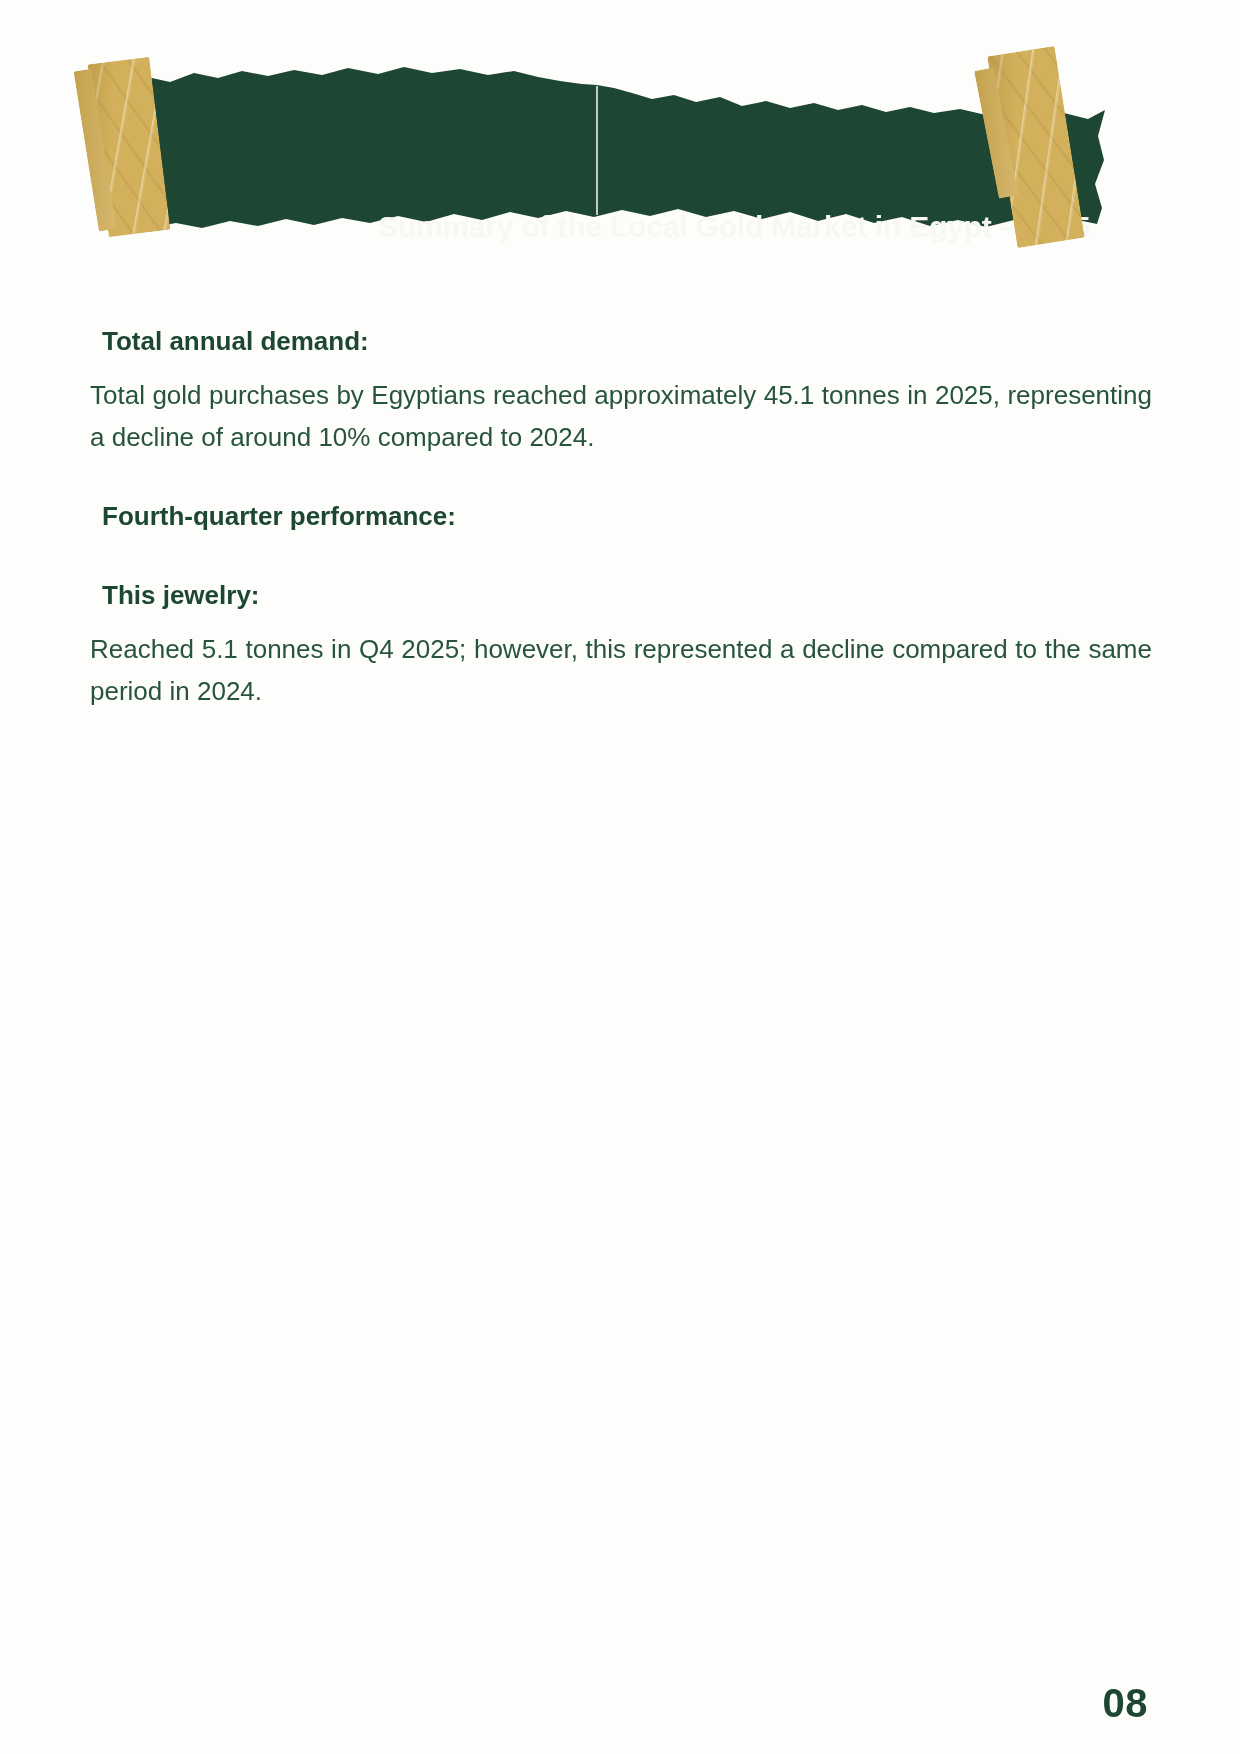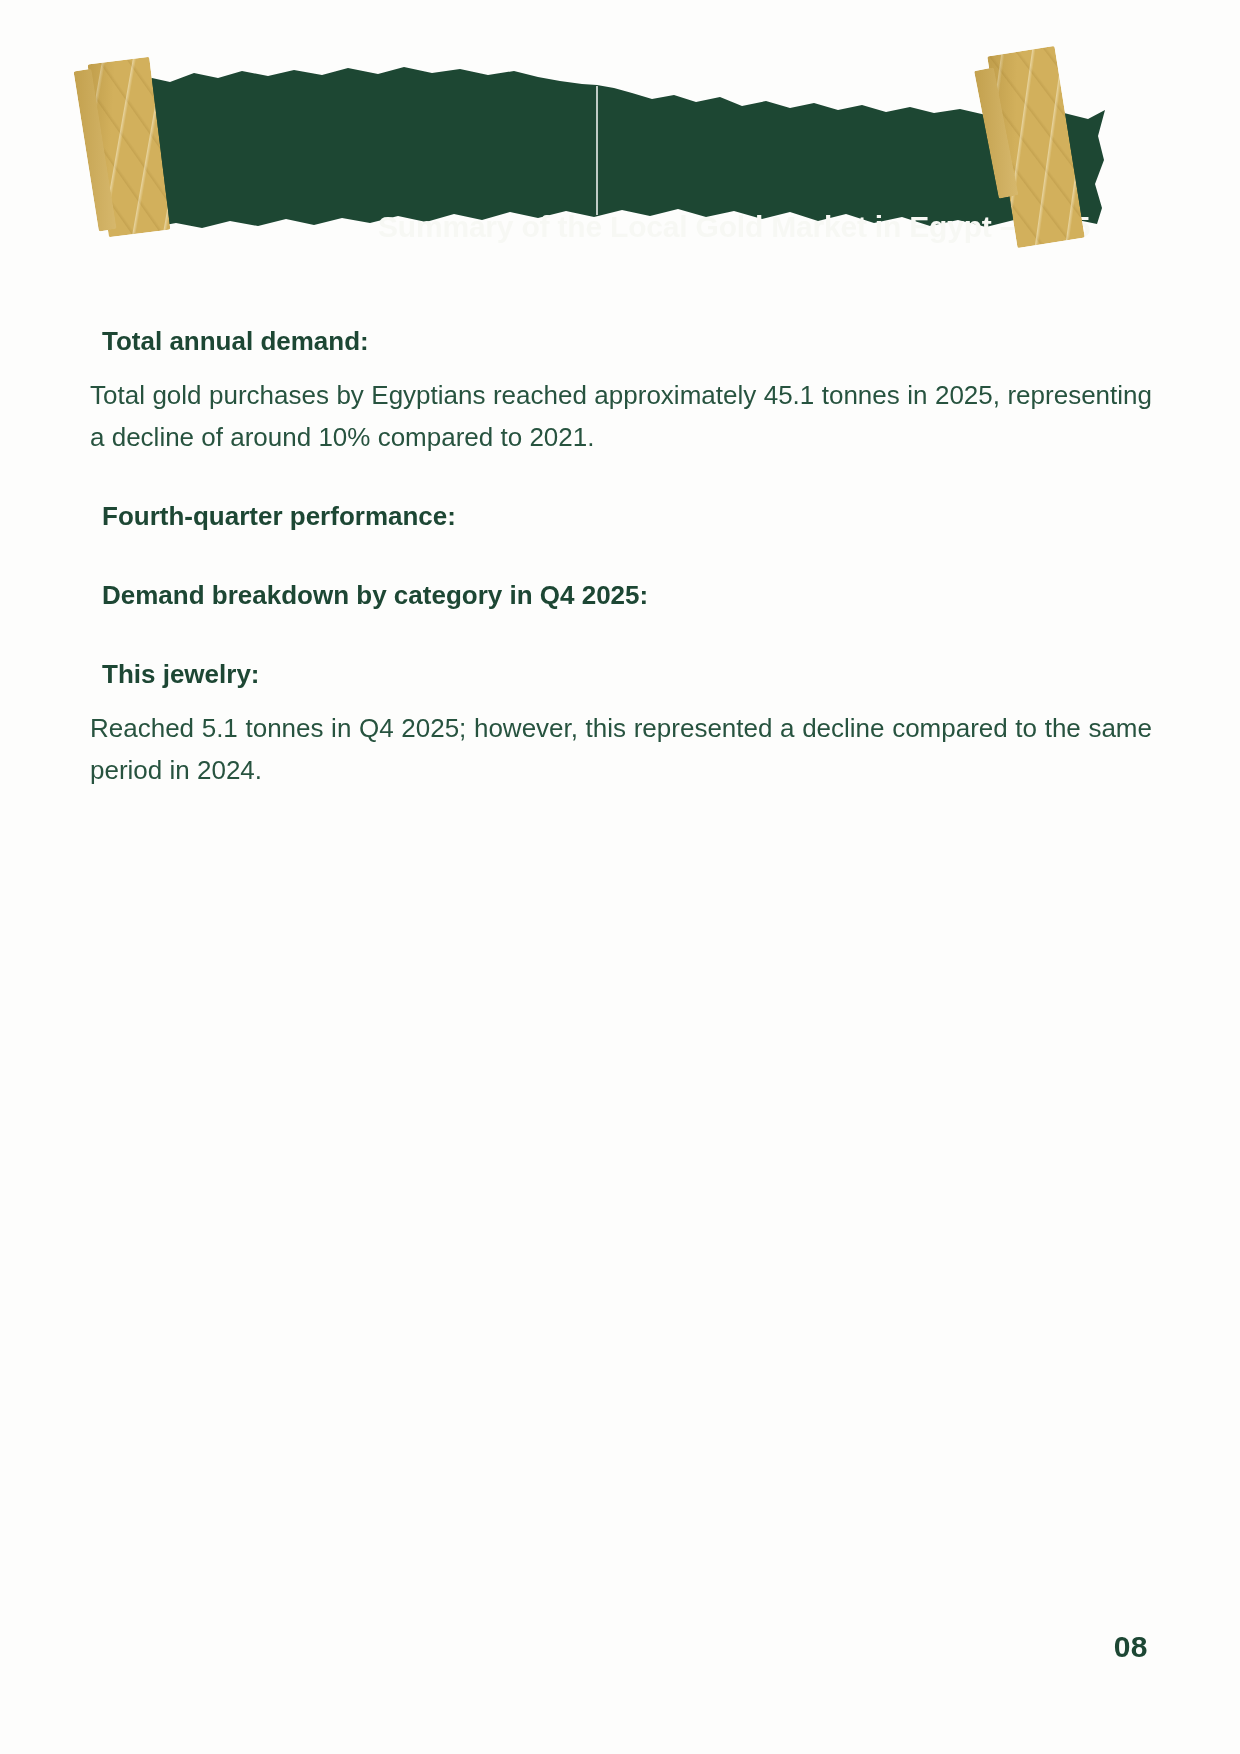--- a/index.html
+++ b/index.html
@@ -70,22 +70,22 @@
     margin:12px;font-size:inherit;line-height:inherit;
     font-weight:700;color:var(--heading-ink);
   }
   .content p{margin:0;text-align:justify;}
   .content .lead{font-weight:700;color:var(--heading-ink);}
   .content .lead:empty{display:none;}
   .content .lead::after{content:" ";}
 
   
   .page-number{
-    position:absolute;top:1632px;right:92px;z-index:2;
-    font-size:30px;line-height:30px;font-weight:700;
+    position:absolute;top:1688px;right:92px;z-index:2;
+    font-size:40px;line-height:30px;font-weight:700;
     color:var(--heading-ink);letter-spacing:0.5px;
   }
 </style>
 </head>
 <body>
 
 <div class="page">
 
   <header class="banner">
     <svg viewBox="0 0 965 172" preserveAspectRatio="none" aria-hidden="true">
@@ -105,29 +105,28 @@
     <h1 class="banner-title">Summary of the Local Gold Market in Egypt – 2025</h1>
   </header>
 
   <div class="tape tape-left"></div>
   <div class="tape tape-right"></div>
 
   <main class="content">
 
     <section>
       <h2>Total annual demand:</h2>
-      <p><span>Total gold purchases by Egyptians reached approximately 45.1 tonnes in 2025, representing a decline of around 10% compared to 2021.</span></p>
+      <p><span>Total gold purchases by Egyptians reached approximately 45.1 tonnes in 2025, representing a decline of around 10% compared to 2024.</span></p>
     </section>
 
     <section>
       <h2>Fourth-quarter performance:</h2>
     </section>
 
     <section>
-      <h2>Demand breakdown by category in Q4 2025:</h2>
     </section>
 
     <section>
       <h2>This jewelry:</h2>
       <p><span>Reached 5.1 tonnes in Q4 2025; however, this represented a decline compared to the same period in 2024.</span></p>
     </section>
 
   </main>
 
   <div class="page-number">08</div>

